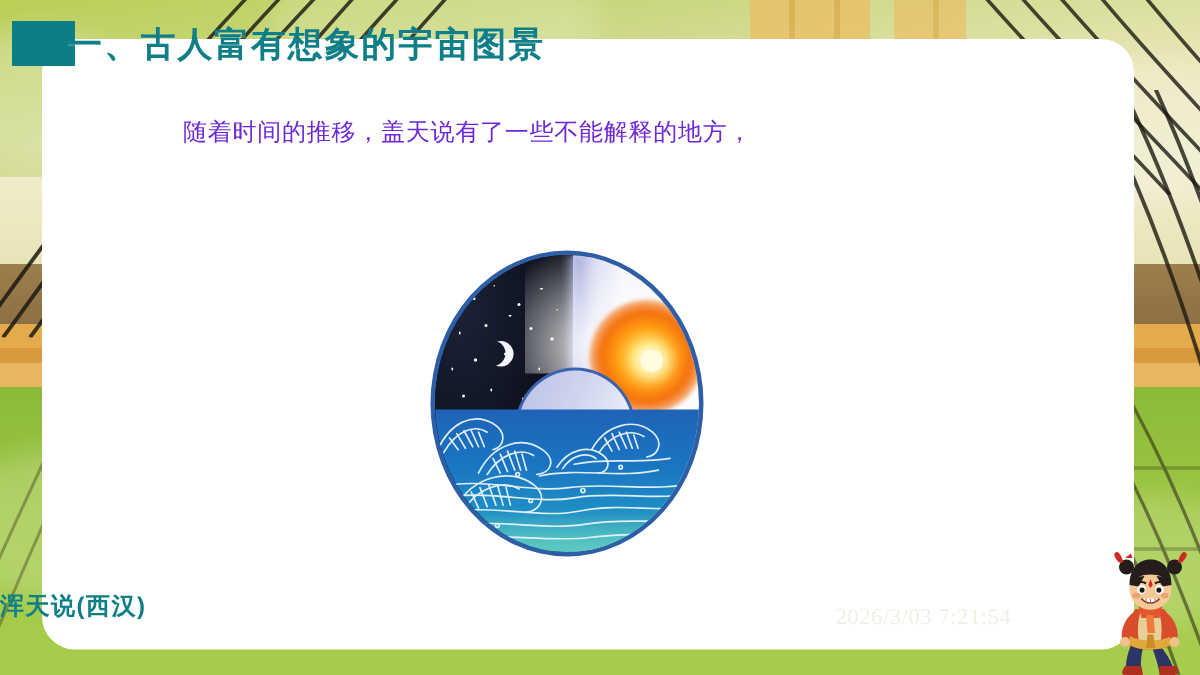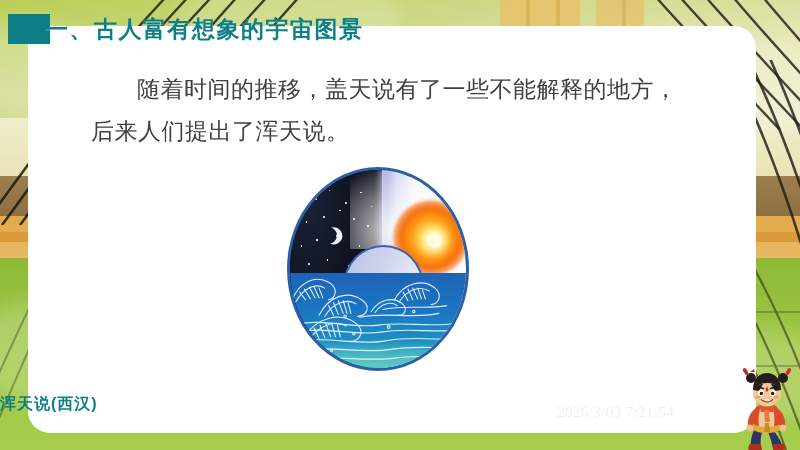--- a/index.html
+++ b/index.html
@@ -64,23 +64,22 @@
     position:absolute; left:45px; top:14px; z-index:7;
     font-size:23px; line-height:30px; font-weight:bold;
     color:#0e7f87; letter-spacing:1.5px;
     white-space:nowrap;
     text-shadow:0 1px 0 rgba(255,255,255,.35);
   }
 
   
   #body-text {
     position:absolute; left:76px; top:68px; width:666px;
-    font-size:23px; line-height:42px; color:#404040;
+    font-size:16px; line-height:42px; color:#6d28d9;
     letter-spacing:.5px;
-    margin-left:15px;
   }
   #body-text .ind { display:inline-block; width:46px; }
 
   
   #figure { position:absolute; left:287px; top:167px; width:182px; height:204px; }
 
   #sphere {
     position:absolute; inset:0;
     border-radius:50%;
     overflow:hidden;
@@ -243,21 +242,20 @@
 </div>
 
 <div id="card"></div>
 
 <div id="accent-square"></div>
 
 <div id="heading">一、古人富有想象的宇宙图景</div>
 
 <div id="body-text">
   <span class="ind"></span><span>随着时间的推移，盖天说有了一些不能解释的地方，</span><br>
-  <span>后来人们提出了浑天说。</span>
 </div>
 
 <div id="figure">
   <div id="sphere">
     <div class="night"></div>
     <div class="day"></div>
     <div class="seam"></div>
     <div class="rimglow"></div>
 
     <div class="star" style="left:14%;top:14%;width:2px;height:2px;"></div>

